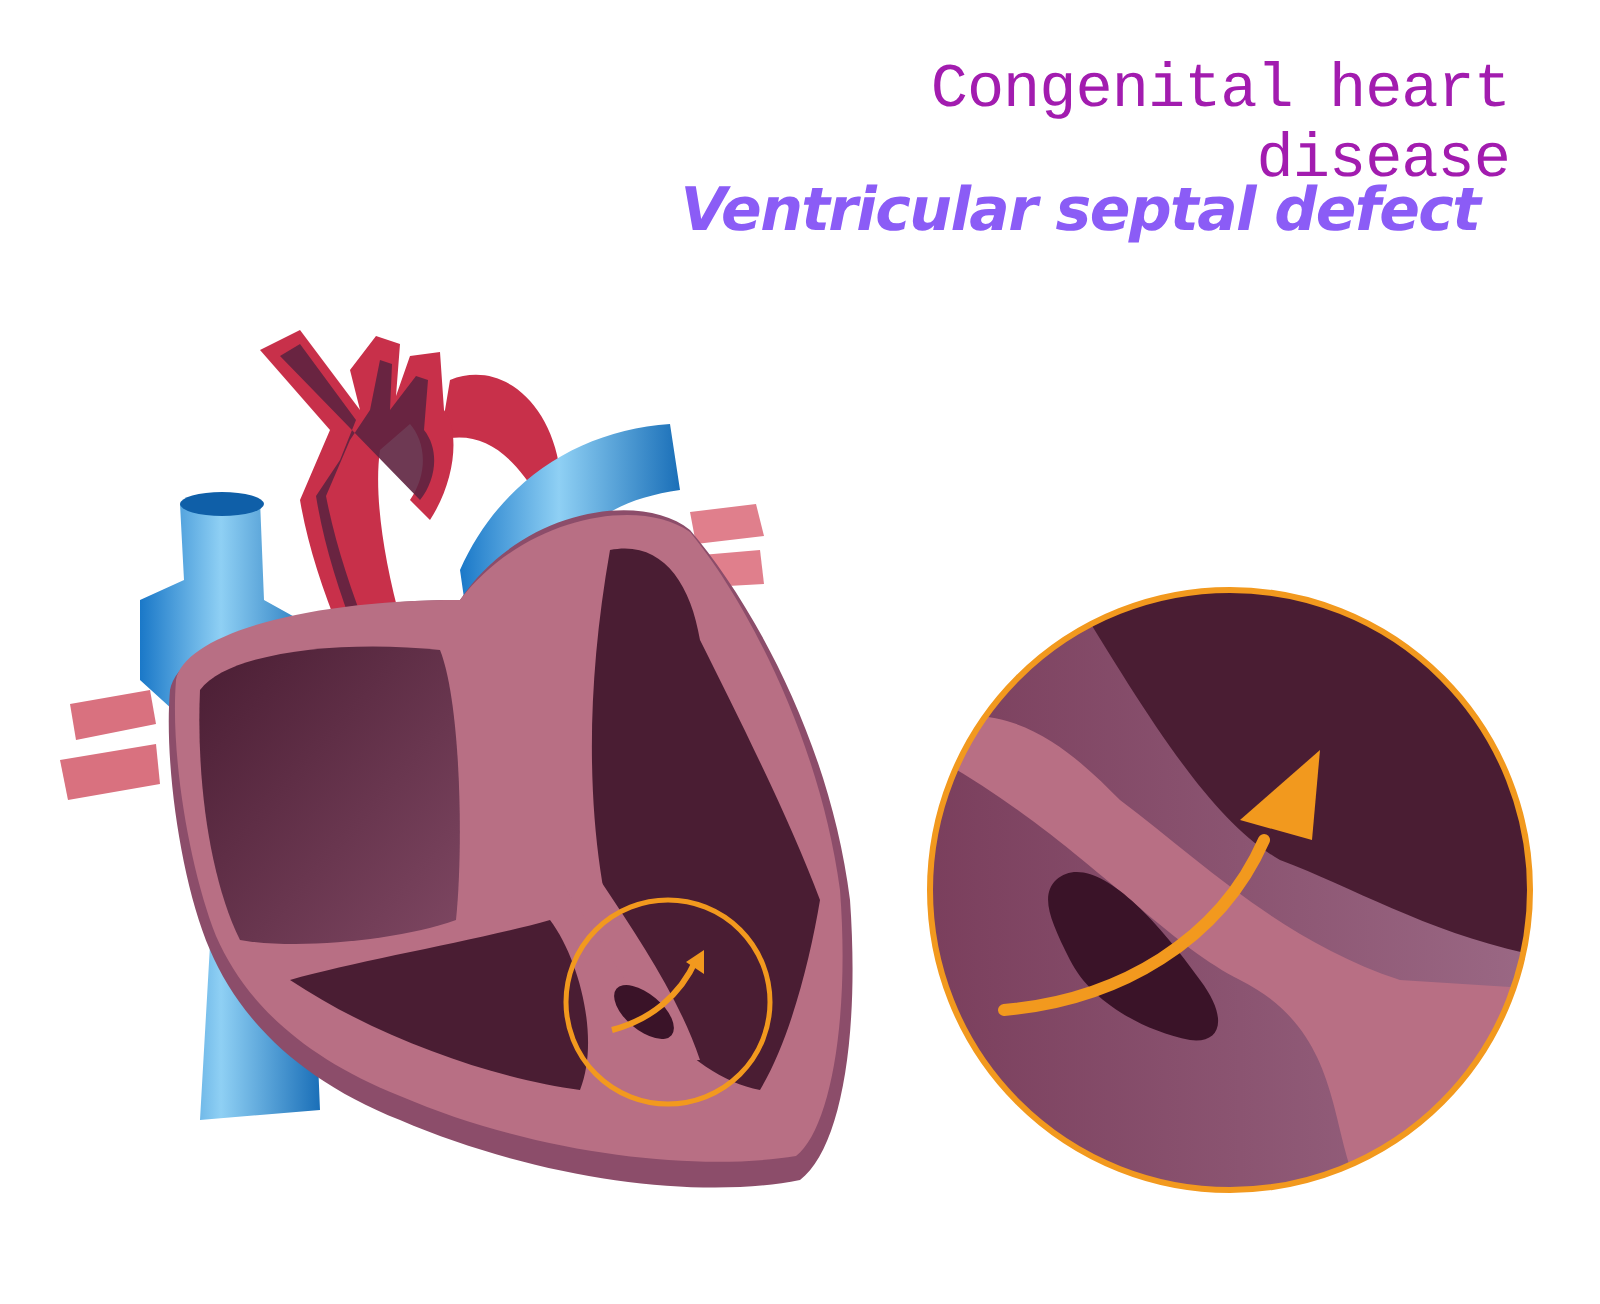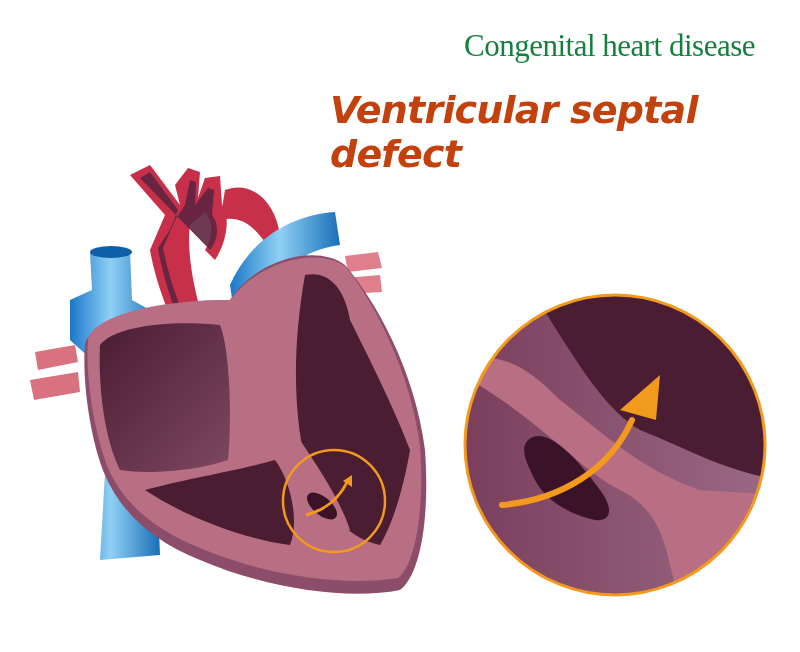--- a/index.html
+++ b/index.html
@@ -1,23 +1,23 @@
 <!DOCTYPE html>
 <html><head>
   <meta charset="utf-8">
   <style>
     html, body { margin: 0; padding: 0; background: #ffffff; }
     body { width: 800px; height: 652px; position: relative; overflow: hidden; font-family: "DejaVu Sans", sans-serif; }
     .title {
       position: absolute; left: 335px; top: 28px; width: 420px; text-align: right;
-      font-family: Liberation Serif, serif; font-size: 31px; font-weight: normal; color: #15803d; letter-spacing: -0.5px;
+      font-family: Liberation Mono, monospace; font-size: 31px; font-weight: normal; color: #a21caf; letter-spacing: -0.5px;
     }
     .subtitle {
-      position: absolute; left: 330px; top: 88px; width: 420px; text-align: left;
-      font-family: "DejaVu Sans", sans-serif; font-size: 38px; font-weight: bold; font-style: italic; color: #c2410c; letter-spacing: -0.8px;
+      position: absolute; left: 330px; top: 88px; width: 420px; text-align: center;
+      font-family: "DejaVu Sans", sans-serif; font-size: 30px; font-weight: bold; font-style: italic; color: #8b5cf6; letter-spacing: -0.8px;
     }
     svg.art { position: absolute; left: 0; top: 0; }
   </style>
 </head>
 <body>
 
 <div class="title">Congenital heart disease</div>
 <div class="subtitle">Ventricular septal defect</div>
 
 <svg class="art" width="800" height="652" viewBox="0 0 800 652">

